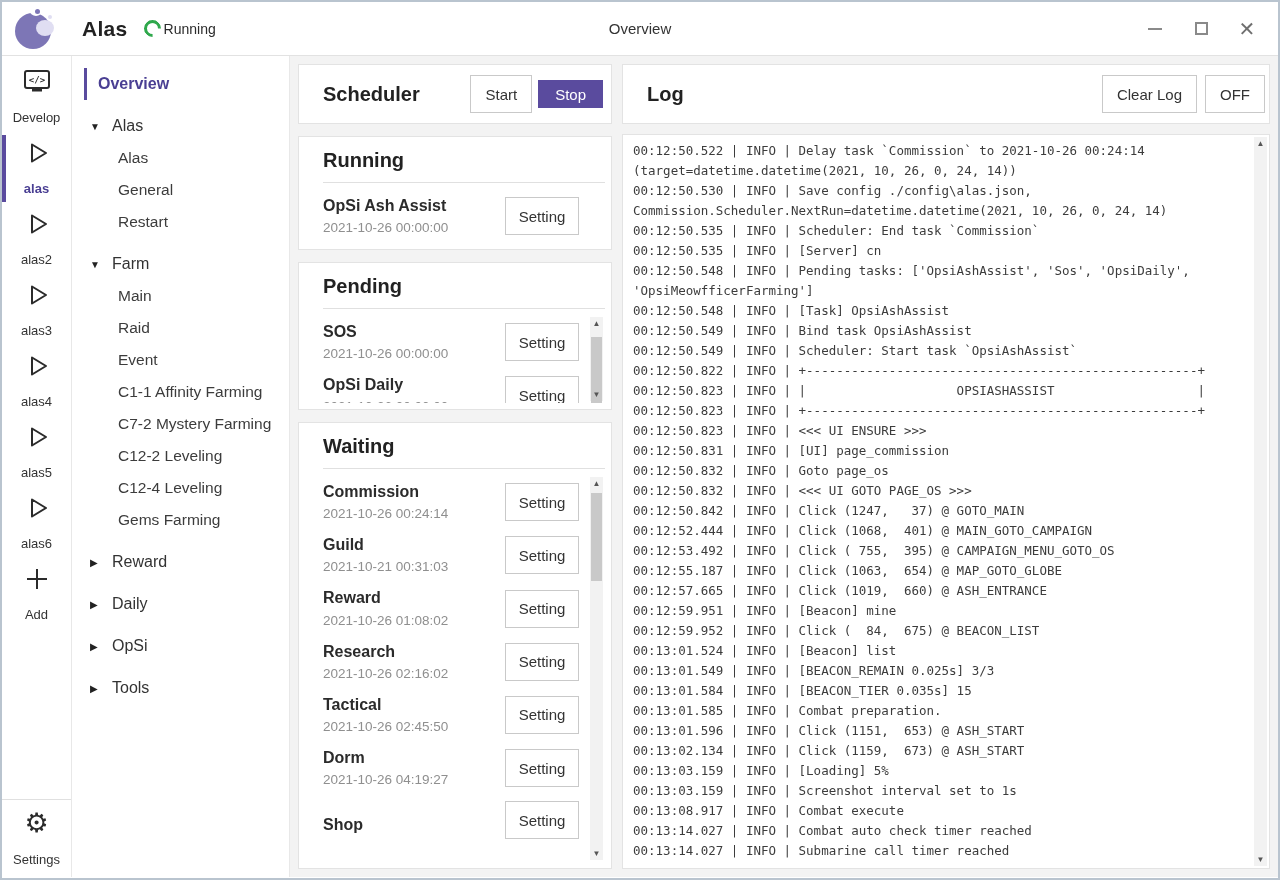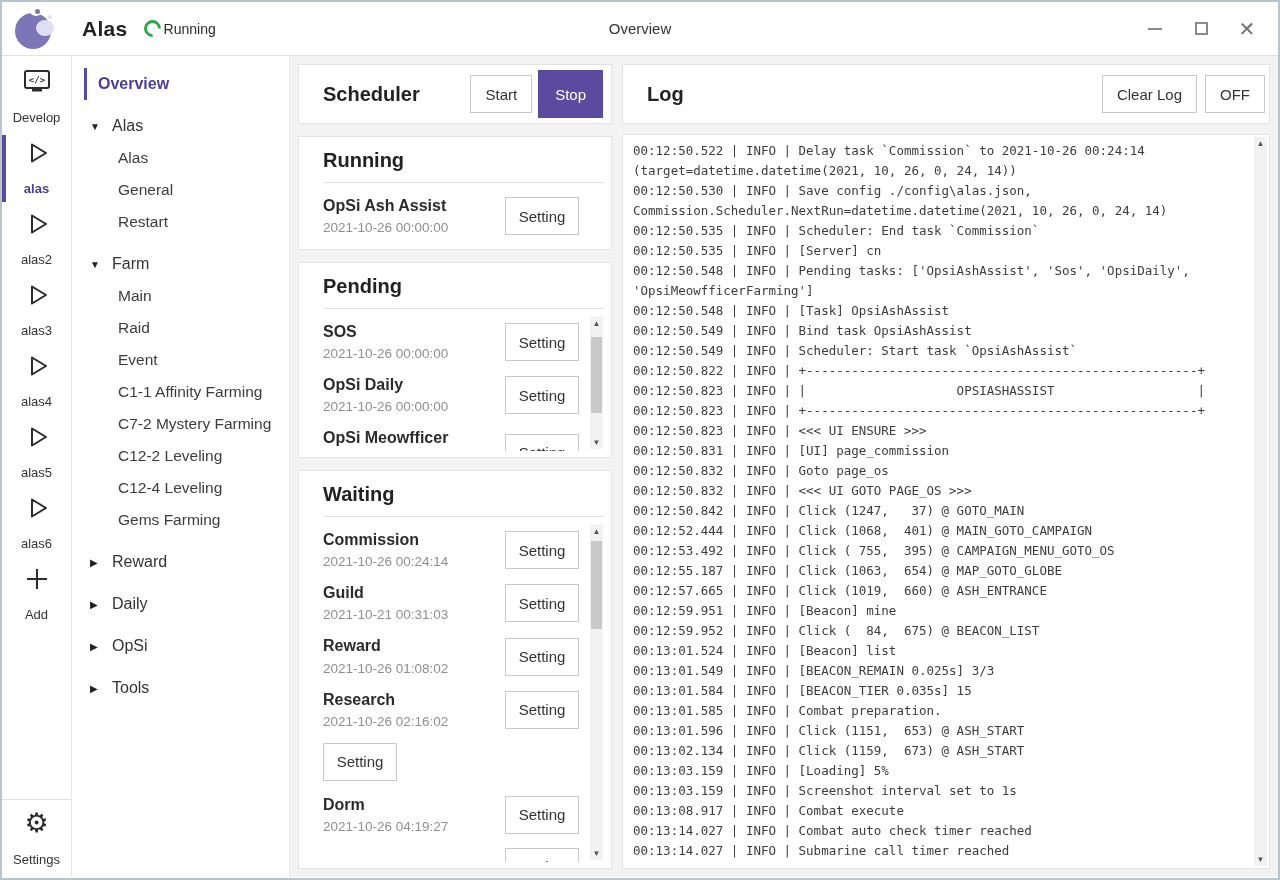--- a/index.html
+++ b/index.html
@@ -53,25 +53,25 @@
   .nav-row.child { padding-left:34px; font-size:15.5px; color:#3c3c3c; }
   .nav-arrow { width:22px; font-size:10px; color:#222; flex:0 0 22px; }
   
   .content { flex:1; background:#f3f3f3; display:flex; gap:10px; padding:8px; min-width:0; }
   .card { background:#fff; border:1px solid #e3e3e3; }
   .middle { width:314px; flex:0 0 314px; display:flex; flex-direction:column; gap:12px; }
   .sched-card { height:60px; display:flex; align-items:center; padding:0 8px 0 24px; }
   .card-title { font-size:20px; font-weight:600; color:#222; }
   .sched-card .card-title { flex:1; }
   .btn { height:38px; padding:0 14px; background:#fff; border:1px solid #c9c9c9; font-size:15px; color:#333; font-family:inherit; cursor:pointer; }
-  .btn-stop { height:48px; background:#5a4b9e; border-color:#5a4b9e; color:#fff; margin-left:6px; padding:0 16px; }
+  .btn-stop { height:28px; background:#5a4b9e; border-color:#5a4b9e; color:#fff; margin-left:6px; padding:0 16px; }
   .task-card { display:flex; flex-direction:column; padding:12px 6px 6px 24px; overflow:hidden; }
   .task-card .divider { border-bottom:1px solid #e0e0e0; margin:10px 0 6px 0; }
   .running-card { height:114px; }
-  .pending-card { height:196px; }
+  .pending-card { height:148px; }
   .waiting-card { flex:1; }
   .task-list { position:relative; flex:1; overflow:hidden; padding-right:26px; }
   .task-row { display:flex; align-items:flex-end; padding:7px 0; }
   .task-info { flex:1; min-width:0; padding-right:8px; }
   .task-name { font-size:16px; font-weight:600; color:#2b2b2b; margin-bottom:5px; line-height:1.2; }
   .task-time { font-size:13.5px; color:#8f8f8f; }
   .setting-btn { flex:0 0 auto; width:74px; height:38px; background:#fff; border:1px solid #c9c9c9; font-size:15px; color:#333; font-family:inherit; cursor:pointer; }
   
   .fsb { position:absolute; right:2px; top:2px; bottom:2px; width:13px; background:#f2f2f2; }
   .fsb .ar { position:absolute; left:0; right:0; height:13px; color:#555; font-size:8px; text-align:center; line-height:13px; }
@@ -411,20 +411,24 @@
 
               <div class="task-row">
                 <div class="task-info">
                   <div class="task-name">Research</div>
                   <div class="task-time">2021-10-26 02:16:02</div>
                 </div>
                 <button class="setting-btn">Setting</button>
               </div>
 
               <div class="task-row">
+                <div class="task-info">
+                  <div class="task-name">Tactical</div>
+                  <div class="task-time">2021-10-26 02:45:50</div>
+                </div>
                 <button class="setting-btn">Setting</button>
               </div>
 
               <div class="task-row">
                 <div class="task-info">
                   <div class="task-name">Dorm</div>
                   <div class="task-time">2021-10-26 04:19:27</div>
                 </div>
                 <button class="setting-btn">Setting</button>
               </div>

